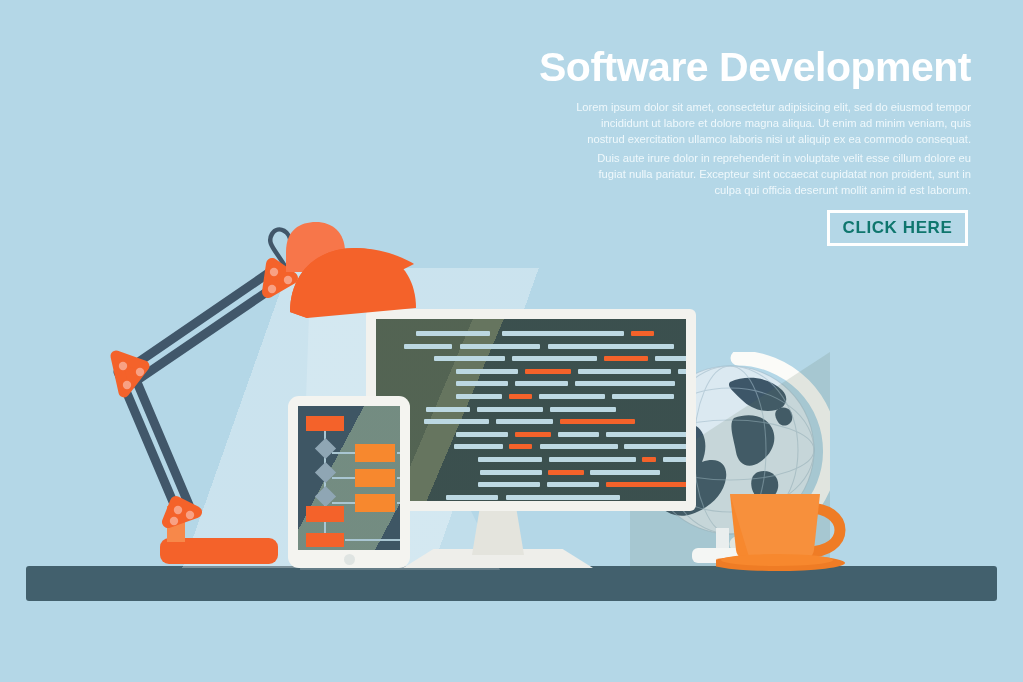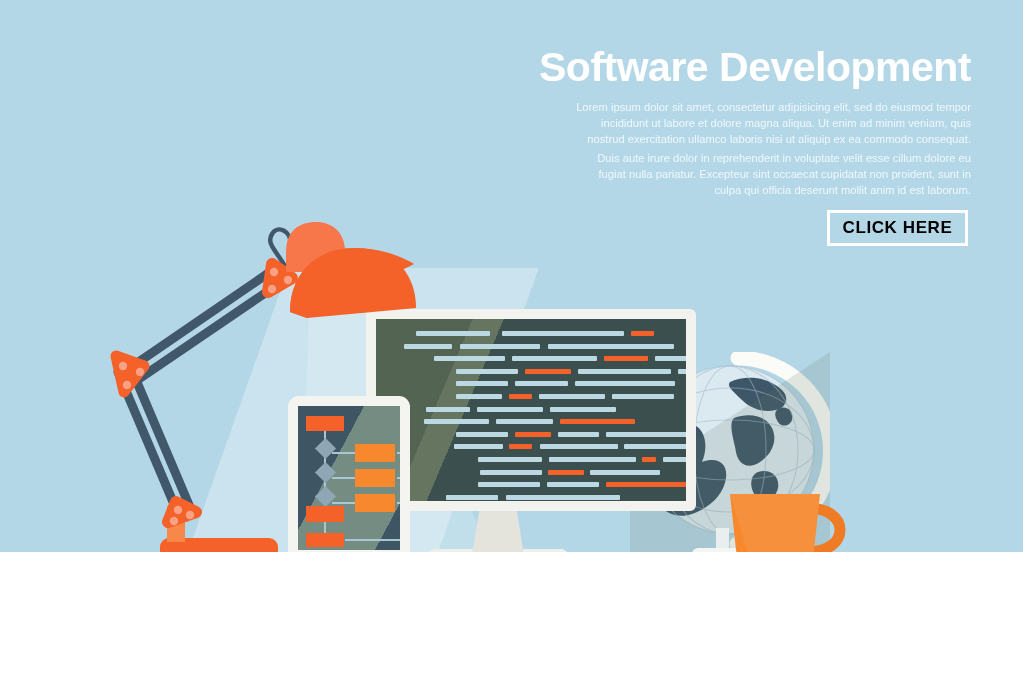--- a/index.html
+++ b/index.html
@@ -3,21 +3,21 @@
 <meta charset="utf-8">
 <style>
   html,body{margin:0;padding:0;}
   body{
     background:#ffffff;
     font-family:"Liberation Sans", sans-serif;
   }
   #stage{
     position:relative;
     width:1023px;
-    height:552px;
+    height:682px;
     overflow:hidden;
     background:#b4d7e7;
     text-decoration:underline;
   }
 
   
   .hero-title{
     position:absolute;
     right:52px;
     top:44px;
@@ -41,21 +41,21 @@
   .hero-para.p2{ top:150px; }
 
   .cta-btn{
     position:absolute;
     left:827px;
     top:210px;
     width:141px;
     height:36px;
     border:3px solid #ffffff;
     box-sizing:border-box;
-    color:#000000;
+    color:#0f766e;
     font-size:17px;
     font-weight:bold;
     letter-spacing:.6px;
     display:flex;
     align-items:center;
     justify-content:center;
     cursor:pointer;
     background:transparent;
   }
 

